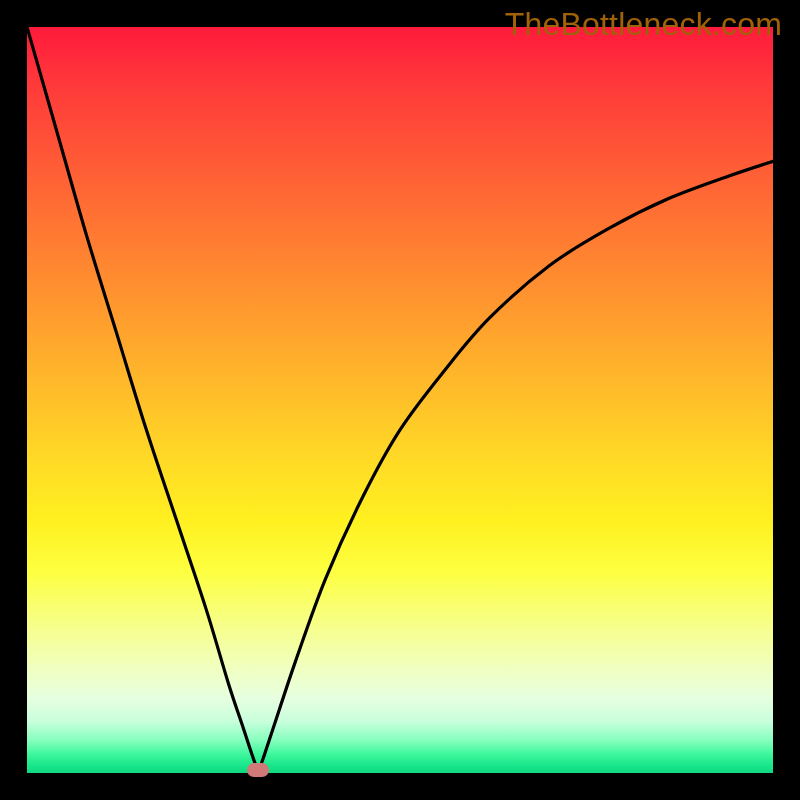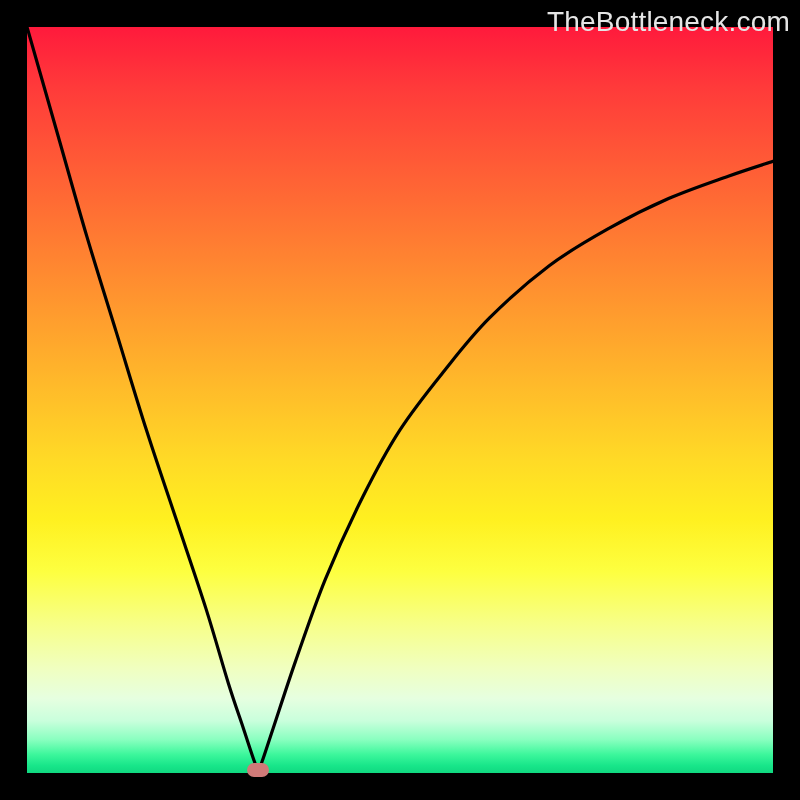--- a/index.html
+++ b/index.html
@@ -42,23 +42,23 @@
       #c9ffdc 93%,
       #8affc0 95.5%,
       #3df79c 97.5%,
       #18e68a 99%,
       #10d880 100%
     );
   }
   .watermark {
     position: absolute;
     top: 6px;
-    right: 10px;
-    color: #e5e5e5;
-    font-size: 28px;
+    right: 18px;
+    color: #a16207;
+    font-size: 32px;
     letter-spacing: 0.2px;
     font-weight: 400;
     user-select: none;
   }
   svg.curve {
     position: absolute;
     left: 27px;
     top: 27px;
     width: 746px;
     height: 746px;

